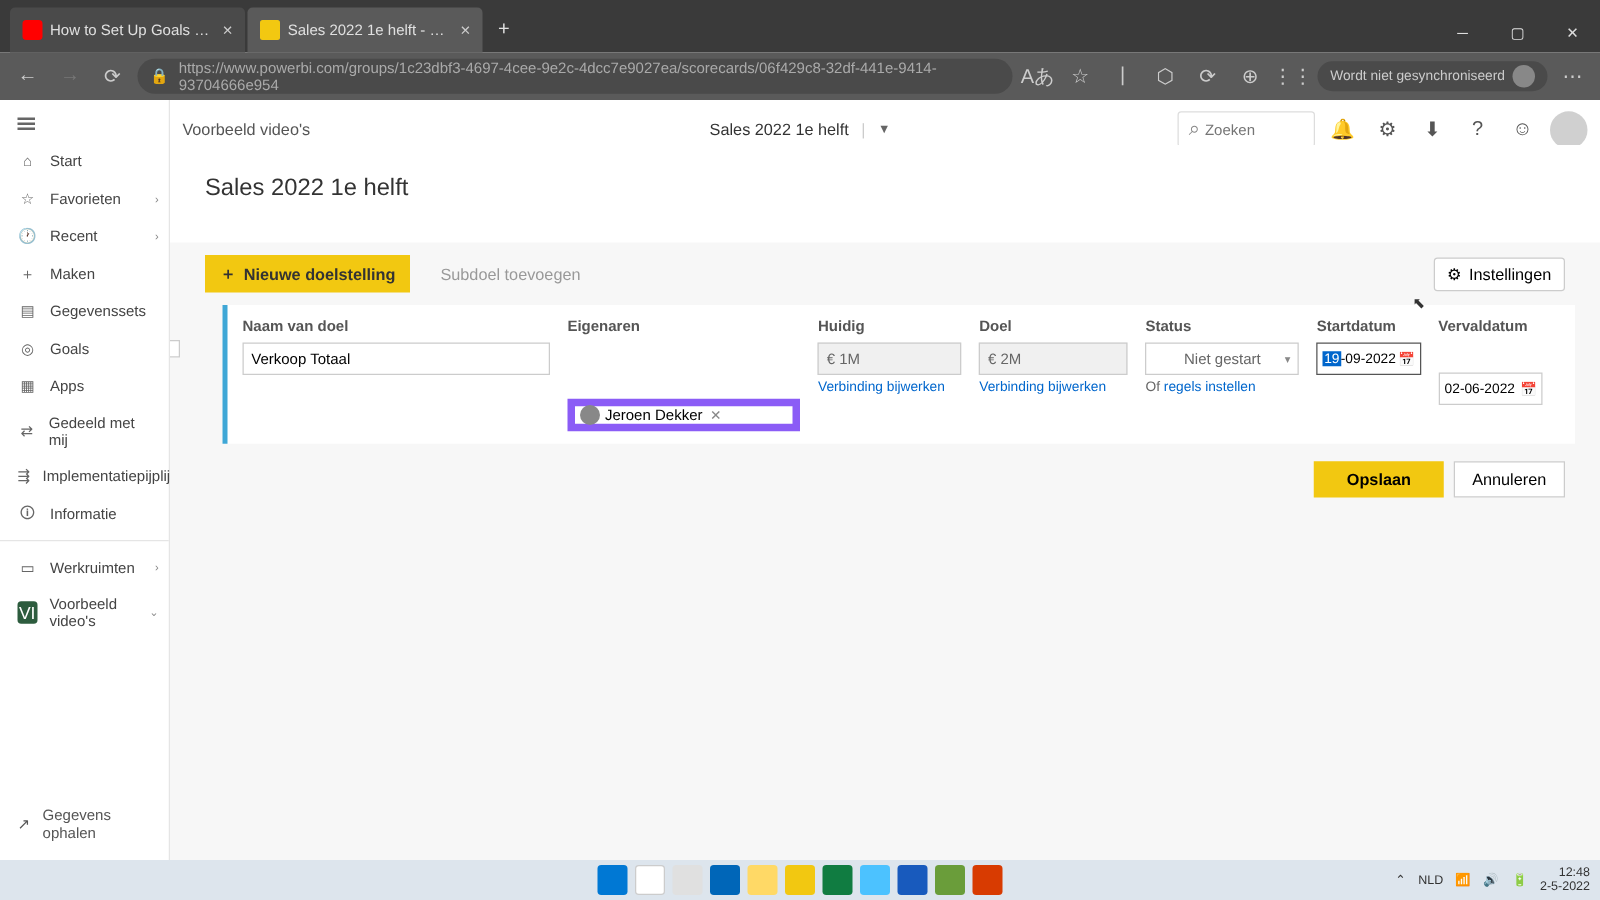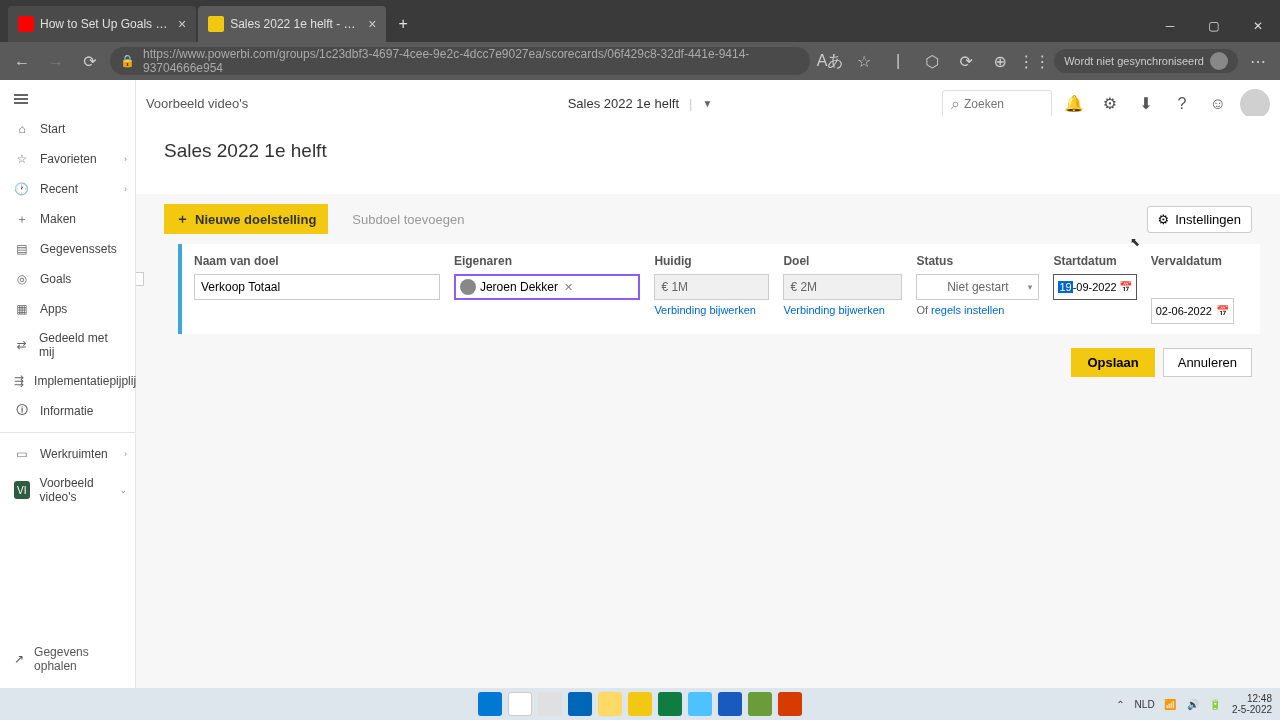--- a/index.html
+++ b/index.html
@@ -53,21 +53,21 @@
 .ab-icon { width: 16px; height: 16px; display: flex; align-items: center; justify-content: center; }
 
 
 .sidebar { position: absolute; top: 80px; left: 0; width: 136px; background: #fff; height: calc(100% - 80px - 32px); border-right: 1px solid #e5e5e5; padding-top: 4px; }
 .hamburger { padding: 8px 14px; color: #666; }
 .hamburger div { width: 14px; height: 2px; background: #666; margin: 2px 0; }
 .nav-item { display: flex; align-items: center; padding: 7px 14px; font-size: 12px; color: #444; gap: 10px; position: relative; }
 .nav-item .ni-icon { width: 16px; height: 16px; color: #666; display: flex; align-items: center; justify-content: center; }
 .nav-item .chev { position: absolute; right: 8px; font-size: 9px; color: #888; }
 .nav-divider { height: 1px; background: #e5e5e5; margin: 6px 0; }
-.nav-item .ws-icon { width: 18px; height: 18px; background: #2d5c3e; border-radius: 3px; color: #fff; font-size: 10px; display: flex; align-items: center; justify-content: center; }
+.nav-item .ws-icon { width: 18px; height: 18px; background: #2d5c3e; border-radius: 3px; color: #fff; font-size: 14px; display: flex; align-items: center; justify-content: center; }
 .sidebar-bottom { position: absolute; bottom: 8px; left: 0; right: 0; padding: 7px 14px; font-size: 12px; color: #555; display: flex; gap: 10px; align-items: center; }
 
 
 .main { position: absolute; top: 116px; left: 136px; right: 0; bottom: 32px; background: #f7f7f7; overflow: auto; }
 .page-title { font-size: 19px; color: #333; padding: 24px 28px 32px; background: #fff; }
 .toolbar { display: flex; align-items: center; padding: 10px 28px; gap: 16px; }
 .btn-primary { background: #f2c811; color: #333; padding: 6px 12px; font-size: 13px; border: none; display: flex; align-items: center; gap: 6px; font-weight: 600; }
 .btn-muted { color: #999; font-size: 13px; padding: 6px 8px; }
 .btn-settings { margin-left: auto; background: #fff; border: 1px solid #ccc; padding: 5px 10px; font-size: 13px; display: flex; align-items: center; gap: 6px; border-radius: 3px; }
 
@@ -78,37 +78,37 @@
 .col-header { font-size: 12px; color: #555; font-weight: 600; margin-bottom: 6px; }
 .col-naam { width: 248px; }
 .col-eigenaren { width: 188px; }
 .col-huidig { width: 116px; }
 .col-doel { width: 120px; }
 .col-status { width: 124px; }
 .col-start { width: 84px; }
 .col-verval { width: 84px; gap: 24px; }
 input.field, .field { border: 1px solid #ccc; padding: 4px 6px; font-size: 12px; height: 26px; width: 100%; outline: none; }
 .field.readonly { background: #f0f0f0; color: #666; }
-.owner-chip { border: 2px solid #8b5cf6; padding: 3px 4px; display: flex; align-items: center; gap: 4px; font-size: 12px; height: 26px; }
+.owner-chip { border: 6px solid #8b5cf6; padding: 3px 4px; display: flex; align-items: center; gap: 4px; font-size: 12px; height: 26px; margin-top: 45px; }
 .owner-chip .chip { display: flex; align-items: center; gap: 4px; }
 .owner-chip .chip .ava { width: 16px; height: 16px; border-radius: 50%; background: #888; }
 .owner-chip .chip .x { color: #888; font-size: 11px; margin-left: 2px; }
 .owner-input { border: 1px solid #ccc; border-top: none; padding: 4px 6px; font-size: 11px; color: #aaa; height: 24px; }
 .link-sm { color: #0066cc; font-size: 11px; margin-top: 4px; }
 .status-select { border: 1px solid #ccc; height: 26px; display: flex; align-items: center; justify-content: center; font-size: 12px; color: #666; position: relative; padding: 0 20px; }
 .status-select .sc { position: absolute; right: 6px; font-size: 9px; color: #888; }
 .status-sub { font-size: 11px; color: #666; margin-top: 4px; }
 .status-sub a { color: #0066cc; }
 .date-field { border: 1px solid #ccc; height: 26px; display: flex; align-items: center; padding: 0 4px; font-size: 11px; position: relative; }
 .date-field.focused { border-color: #555; }
 .date-field .sel { background: #0066cc; color: #fff; padding: 0 1px; }
 .date-field .cal { position: absolute; right: 3px; font-size: 11px; color: #888; }
 
 .form-actions { display: flex; justify-content: flex-end; gap: 8px; padding: 14px 28px; }
-.btn-save { background: #f2c811; border: none; padding: 6px 16px; font-size: 13px; font-weight: 600; }
+.btn-save { background: #f2c811; border: none; padding: 6px 26px; font-size: 13px; font-weight: 600; }
 .btn-cancel { background: #fff; border: 1px solid #ccc; padding: 6px 14px; font-size: 13px; }
 
 
 .taskbar { position: absolute; bottom: 0; left: 0; right: 0; height: 32px; background: #dde5ed; display: flex; align-items: center; justify-content: center; }
 .task-icons { display: flex; gap: 6px; }
 .task-icons div { width: 24px; height: 24px; border-radius: 3px; }
 .tray { position: absolute; right: 8px; display: flex; align-items: center; gap: 10px; font-size: 10px; color: #333; }
 .tray .time { text-align: right; line-height: 1.1; }
 
 .cursor-pointer { position: absolute; top: 235px; right: 140px; font-size: 12px; color: #333; pointer-events: none; }

